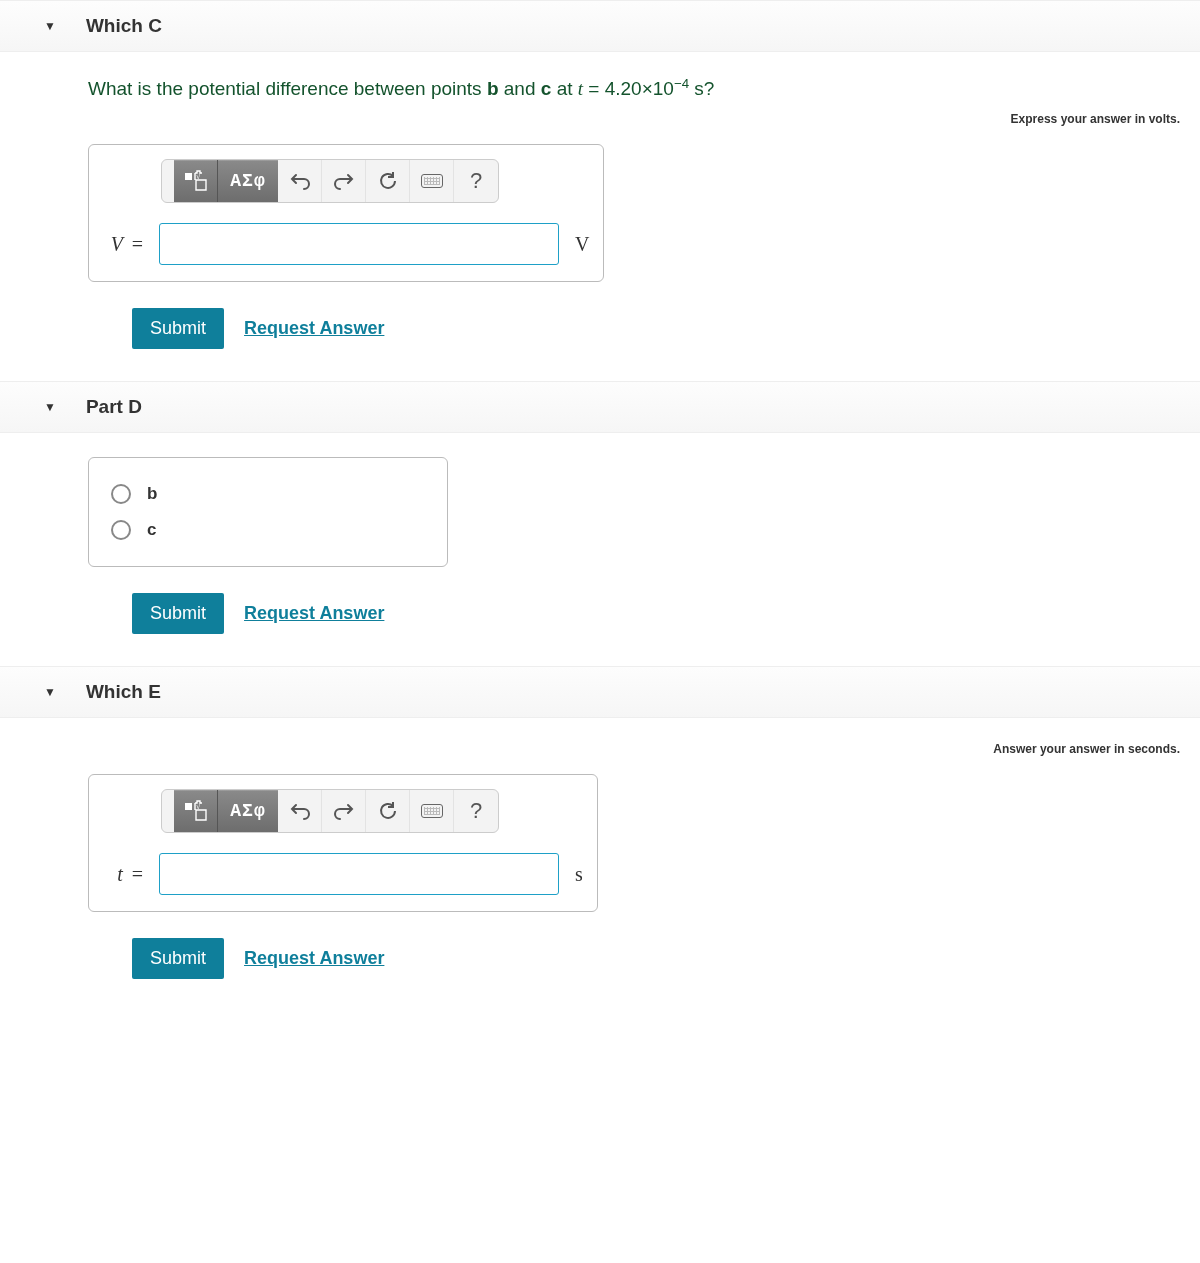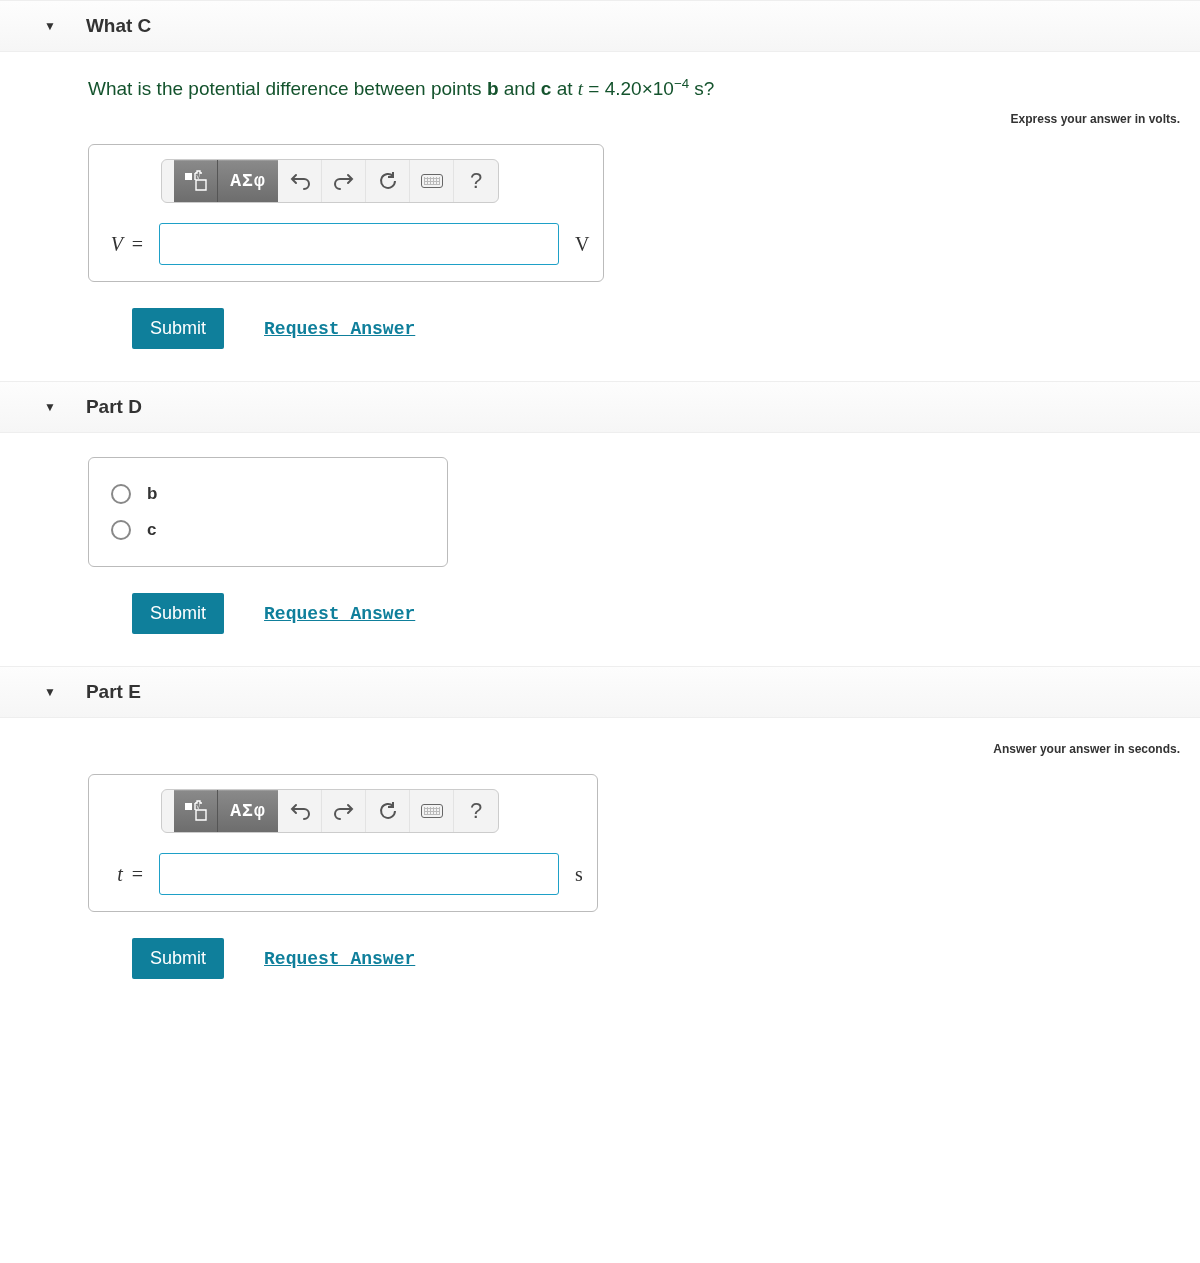--- a/index.html
+++ b/index.html
@@ -121,40 +121,39 @@
     font-size: 18px;
     outline: none;
   }
   .unit-label {
     font-family: "Times New Roman", serif;
     font-size: 20px;
   }
   .actions {
     display: flex;
     align-items: center;
-    gap: 40px;
+    gap: 20px;
     margin-top: 26px;
     padding-left: 44px;
   }
   .submit-btn {
     background: #0f7f9b;
     color: #fff;
     font-size: 18px;
     border: none;
     padding: 10px 18px;
     border-radius: 2px;
     cursor: pointer;
   }
   .request-link {
     color: #0f7f9b;
     text-decoration: underline;
     font-size: 18px;
     font-weight: 600;
     cursor: pointer;
-    font-family: Liberation Mono, monospace;
   }
   .radio-box {
     border: 1px solid #bbb;
     border-radius: 6px;
     padding: 18px 22px;
     width: 360px;
   }
   .radio-row {
     display: flex;
     align-items: center;
@@ -192,21 +191,21 @@
   .it { font-style: italic; font-family: "Times New Roman", serif; }
 </style>
 </head>
 <body>
 
 <div class="container">
 
   <div class="part">
     <div class="part-header">
       <span class="caret">▼</span>
-      <span class="title">What C</span>
+      <span class="title">Which C</span>
     </div>
     <div class="part-body">
       <div class="question">
         <span>What is the potential difference between points </span><b>b</b><span> and </span><b>c</b><span> at </span><span class="it">t</span><span> = </span><span>4.20×10</span><sup>−4</sup><span> s?</span>
       </div>
       <div class="instruction">Express your answer in volts.</div>
 
       <div class="answer-box">
         <div class="toolbar">
           <div class="tb-gap"></div>
@@ -274,21 +273,21 @@
       <div class="actions">
         <button class="submit-btn">Submit</button>
         <a class="request-link">Request Answer</a>
       </div>
     </div>
   </div>
 
   <div class="part">
     <div class="part-header">
       <span class="caret">▼</span>
-      <span class="title">Part E</span>
+      <span class="title">Which E</span>
     </div>
     <div class="part-body">
       <div class="instruction">Answer your answer in seconds.</div>
 
       <div class="answer-box" style="min-width:498px;">
         <div class="toolbar">
           <div class="tb-gap"></div>
           <div class="tb-group">
             <div class="tb-btn tb-dark">
               <svg viewBox="0 0 24 22" fill="#fff">

